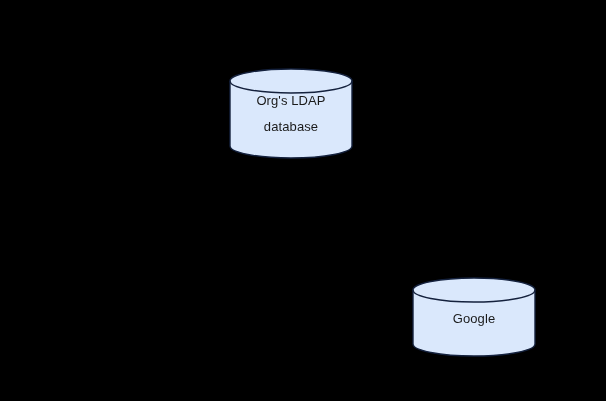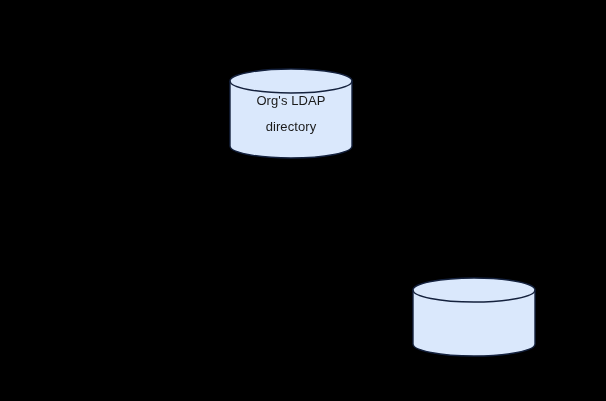--- a/index.html
+++ b/index.html
@@ -76,24 +76,25 @@
 <body>
 
 <div id="canvas">
 
   <div class="cylinder two-line" id="node-ldap">
     <svg class="cyl-svg" viewBox="0 0 124 91" preserveAspectRatio="none">
       <path d="M 1 13 A 61 12 0 0 1 123 13 L 123 78 A 61 12 0 0 1 1 78 Z" fill="#dae8fc" stroke="#14213d" stroke-width="1.4" stroke-linejoin="round"></path>
       <path d="M 1 13 A 61 12 0 0 0 123 13" fill="none" stroke="#14213d" stroke-width="1.4"></path>
     </svg>
     <div class="cyl-label">Org's LDAP
-directory</div>
+database</div>
   </div>
 
 
   <div class="cylinder one-line" id="node-google">
     <svg class="cyl-svg" viewBox="0 0 124 80" preserveAspectRatio="none">
       <path d="M 1 13 A 61 12 0 0 1 123 13 L 123 67 A 61 12 0 0 1 1 67 Z" fill="#dae8fc" stroke="#14213d" stroke-width="1.4" stroke-linejoin="round"></path>
       <path d="M 1 13 A 61 12 0 0 0 123 13" fill="none" stroke="#14213d" stroke-width="1.4"></path>
     </svg>
+    <div class="cyl-label">Google</div>
   </div>
 
 </div>
 
 </body></html>

